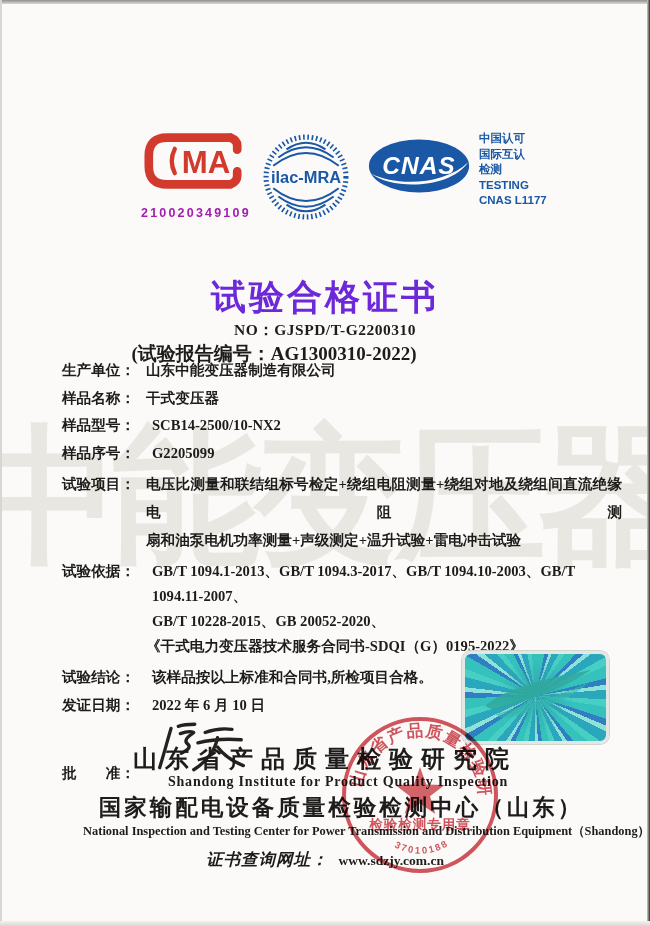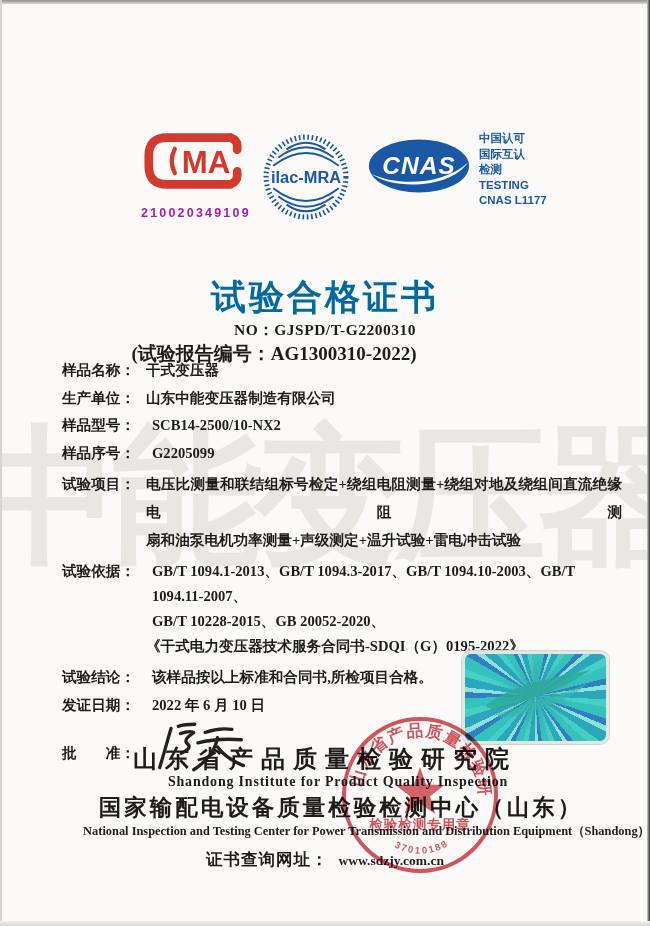--- a/index.html
+++ b/index.html
@@ -30,52 +30,52 @@
   .cma-wrap { position:absolute; left:141px; top:126px; width:110px; z-index:2; text-align:left; }
   .cma-code { margin-top:6px; font-family:"Liberation Sans",sans-serif; font-weight:700;
     font-size:12.5px; letter-spacing:2.2px; color:#a21caf; white-space:nowrap; }
   .ilac-wrap { position:absolute; left:263px; top:134px; z-index:2; }
   .cnas-wrap { position:absolute; left:367px; top:136px; z-index:2; }
   .cnas-text { position:absolute; left:479px; top:131px; z-index:2;
     font-family:"Liberation Sans",sans-serif; font-weight:700; color:#1a57a5;
     font-size:11.5px; line-height:15.5px; white-space:nowrap; }
 
   .title { position:absolute; top:274px; left:0; width:650px; text-align:center;
-    font-size:35px; font-weight:700; letter-spacing:3px; color:#0369a1; z-index:2; }
+    font-size:35px; font-weight:700; letter-spacing:3px; color:#6d28d9; z-index:2; }
   .cert-no { position:absolute; top:320px; left:0; width:650px; text-align:center;
     font-size:15.5px; font-weight:700; letter-spacing:.5px; z-index:2; }
   .report-no { position:absolute; top:341px; left:0; width:548px; text-align:center;
     font-size:19px; font-weight:700; z-index:2; }
 
   .fields { position:absolute; top:361px; left:62px; width:560px; z-index:2;
     font-size:14.6px; font-weight:700; }
   .row { display:flex; margin-bottom:8.6px; line-height:19px; }
   .row .lbl { flex:0 0 84px; white-space:nowrap; }
   .row .val { flex:1; }
   .ind { padding-left:6px; }
   .row-items { margin-top:5px; margin-bottom:4px; }
   .row-items .lbl, .row-items .val { line-height:27.8px; }
   .row-items .jline { text-align:justify; text-align-last:justify; }
   .row-items .jline:last-child { text-align-last:left; }
   .row-basis .lbl, .row-basis .val { line-height:25.2px; }
-  .row-approve { margin-top:9px; align-items:center; }
+  .row-approve { margin-top:9px; align-items:flex-end; }
   .row-approve .lbl { letter-spacing:0; }
   .sig { margin-left:4px; margin-top:-8px; }
 
   .footer-org   { position:absolute; top:743px; left:0; width:650px; text-align:center;
     font-size:24px; font-weight:700; letter-spacing:8px; z-index:2; }
   .footer-org-en{ position:absolute; top:774px; left:0; width:650px; text-align:center;
     font-size:14px; font-weight:700; letter-spacing:.8px; z-index:2;padding-left:26px; }
   .footer-center{ position:absolute; top:792px; left:16px; width:650px; text-align:center;
     font-size:22.5px; font-weight:700; letter-spacing:3px; z-index:2; }
   .footer-center-en{ position:absolute; top:823px; left:0; width:650px; text-align:right;
     font-size:12.4px; font-weight:700; z-index:2; }
   .footer-query { position:absolute; top:849px; left:0; width:650px; text-align:center;
     z-index:2; }
-  .footer-query .q-lbl { font-size:16.5px; font-weight:700; letter-spacing:1px; }
+  .footer-query .q-lbl { font-size:16.5px; font-weight:700; letter-spacing:1px;font-style:italic; }
   .footer-query .q-url { font-size:13.5px; font-weight:700; font-family:"Liberation Serif",serif; margin-left:10px; }
 
   .holo {
     position:absolute; left:462px; top:651px; width:147px; height:93px;
     border-radius:9px; z-index:5; overflow:hidden;
     border:3px solid #e3e7e2;
     background:
       radial-gradient(circle at 50% 48%, rgba(46,160,170,.55) 0 14%, rgba(0,0,0,0) 46%),
       repeating-conic-gradient(from 3deg at 50% 48%,
         #35c2bd 0deg 9deg, #2f7fc2 9deg 14deg, #8fe2d8 14deg 18deg,
@@ -139,26 +139,26 @@
   <div>TESTING</div>
   <div>CNAS L1177</div>
 </div>
 
 <div class="title">试验合格证书</div>
 <div class="cert-no">NO：GJSPD/T-G2200310</div>
 <div class="report-no">(试验报告编号：AG1300310-2022)</div>
 
 <div class="fields">
   <div class="row">
+    <div class="lbl">生产单位：</div>
+    <div class="val">山东中能变压器制造有限公司</div>
+  </div>
+  <div class="row">
     <div class="lbl">样品名称：</div>
     <div class="val">干式变压器</div>
-  </div>
-  <div class="row">
-    <div class="lbl">生产单位：</div>
-    <div class="val">山东中能变压器制造有限公司</div>
   </div>
   <div class="row">
     <div class="lbl">样品型号：</div>
     <div class="val ind">SCB14-2500/10-NX2</div>
   </div>
   <div class="row">
     <div class="lbl">样品序号：</div>
     <div class="val ind">G2205099</div>
   </div>
   <div class="row row-items">

